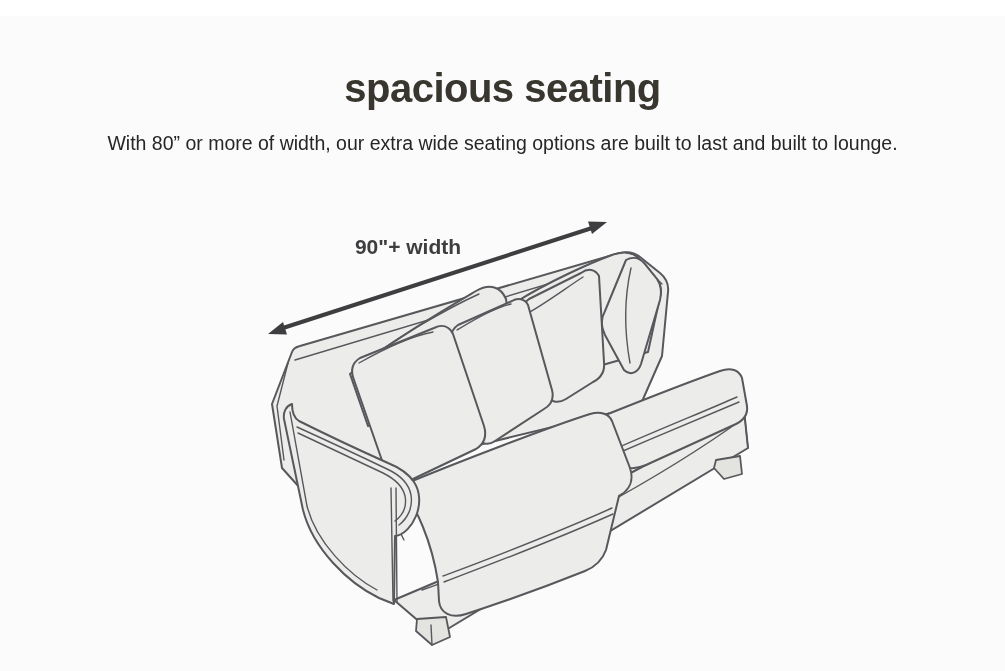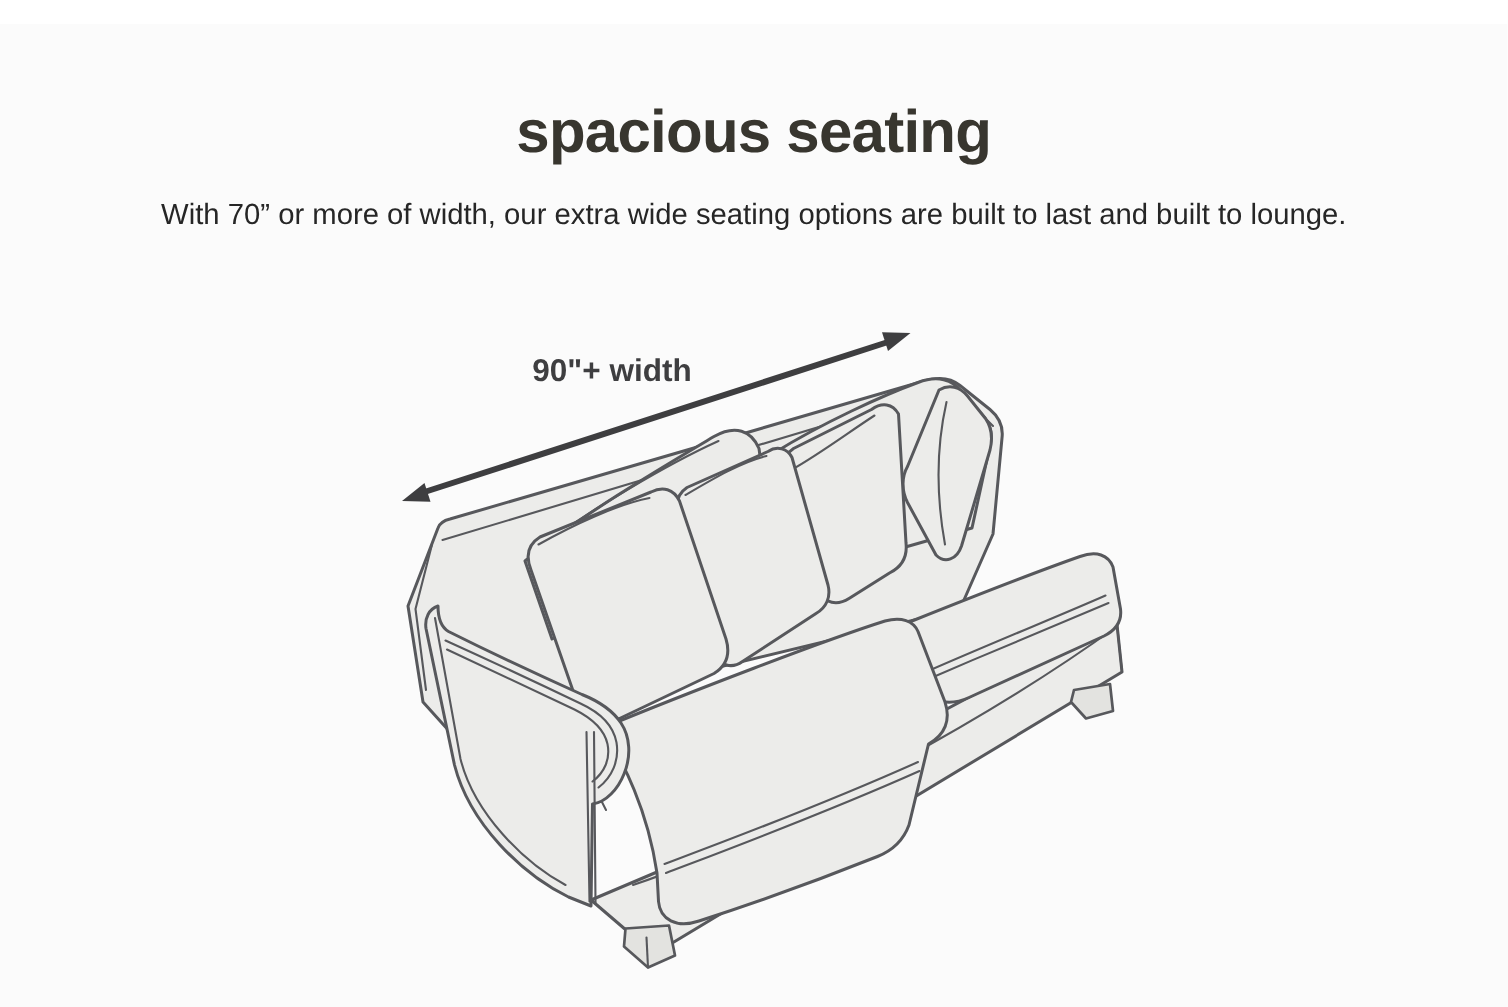--- a/index.html
+++ b/index.html
@@ -27,21 +27,21 @@
   .dim{font-family:"Liberation Sans",sans-serif;font-size:21px;font-weight:700;fill:var(--arrow-color,#3e3e40);}
 </style>
 </head>
 <body>
 
 <div class="stage">
 
   <div class="title">spacious seating</div>
 
   <div class="desc">
-    <div>With 70” or more of width, our extra wide seating options are built to last and built to lounge.</div>
+    <div>With 80” or more of width, our extra wide seating options are built to last and built to lounge.</div>
   </div>
 
   <svg class="art" width="1005" height="671" viewBox="0 0 1005 671">
 
     <g>
       <path class="shape" d="M292,336 C293,333 296,331 300,330 L616,238 C626,235 634,236 640,241 L660,257 C666,262 669,268 668,276 L662,340 L640,390 L300,472 L282,452 L272,388 Z"></path>
       <path class="line" d="M295,344 L618,247 C630,243 638,245 644,250 L662,268"></path>
       <path class="line" d="M288,347 L277,390 L284,444"></path>
     </g>
 

